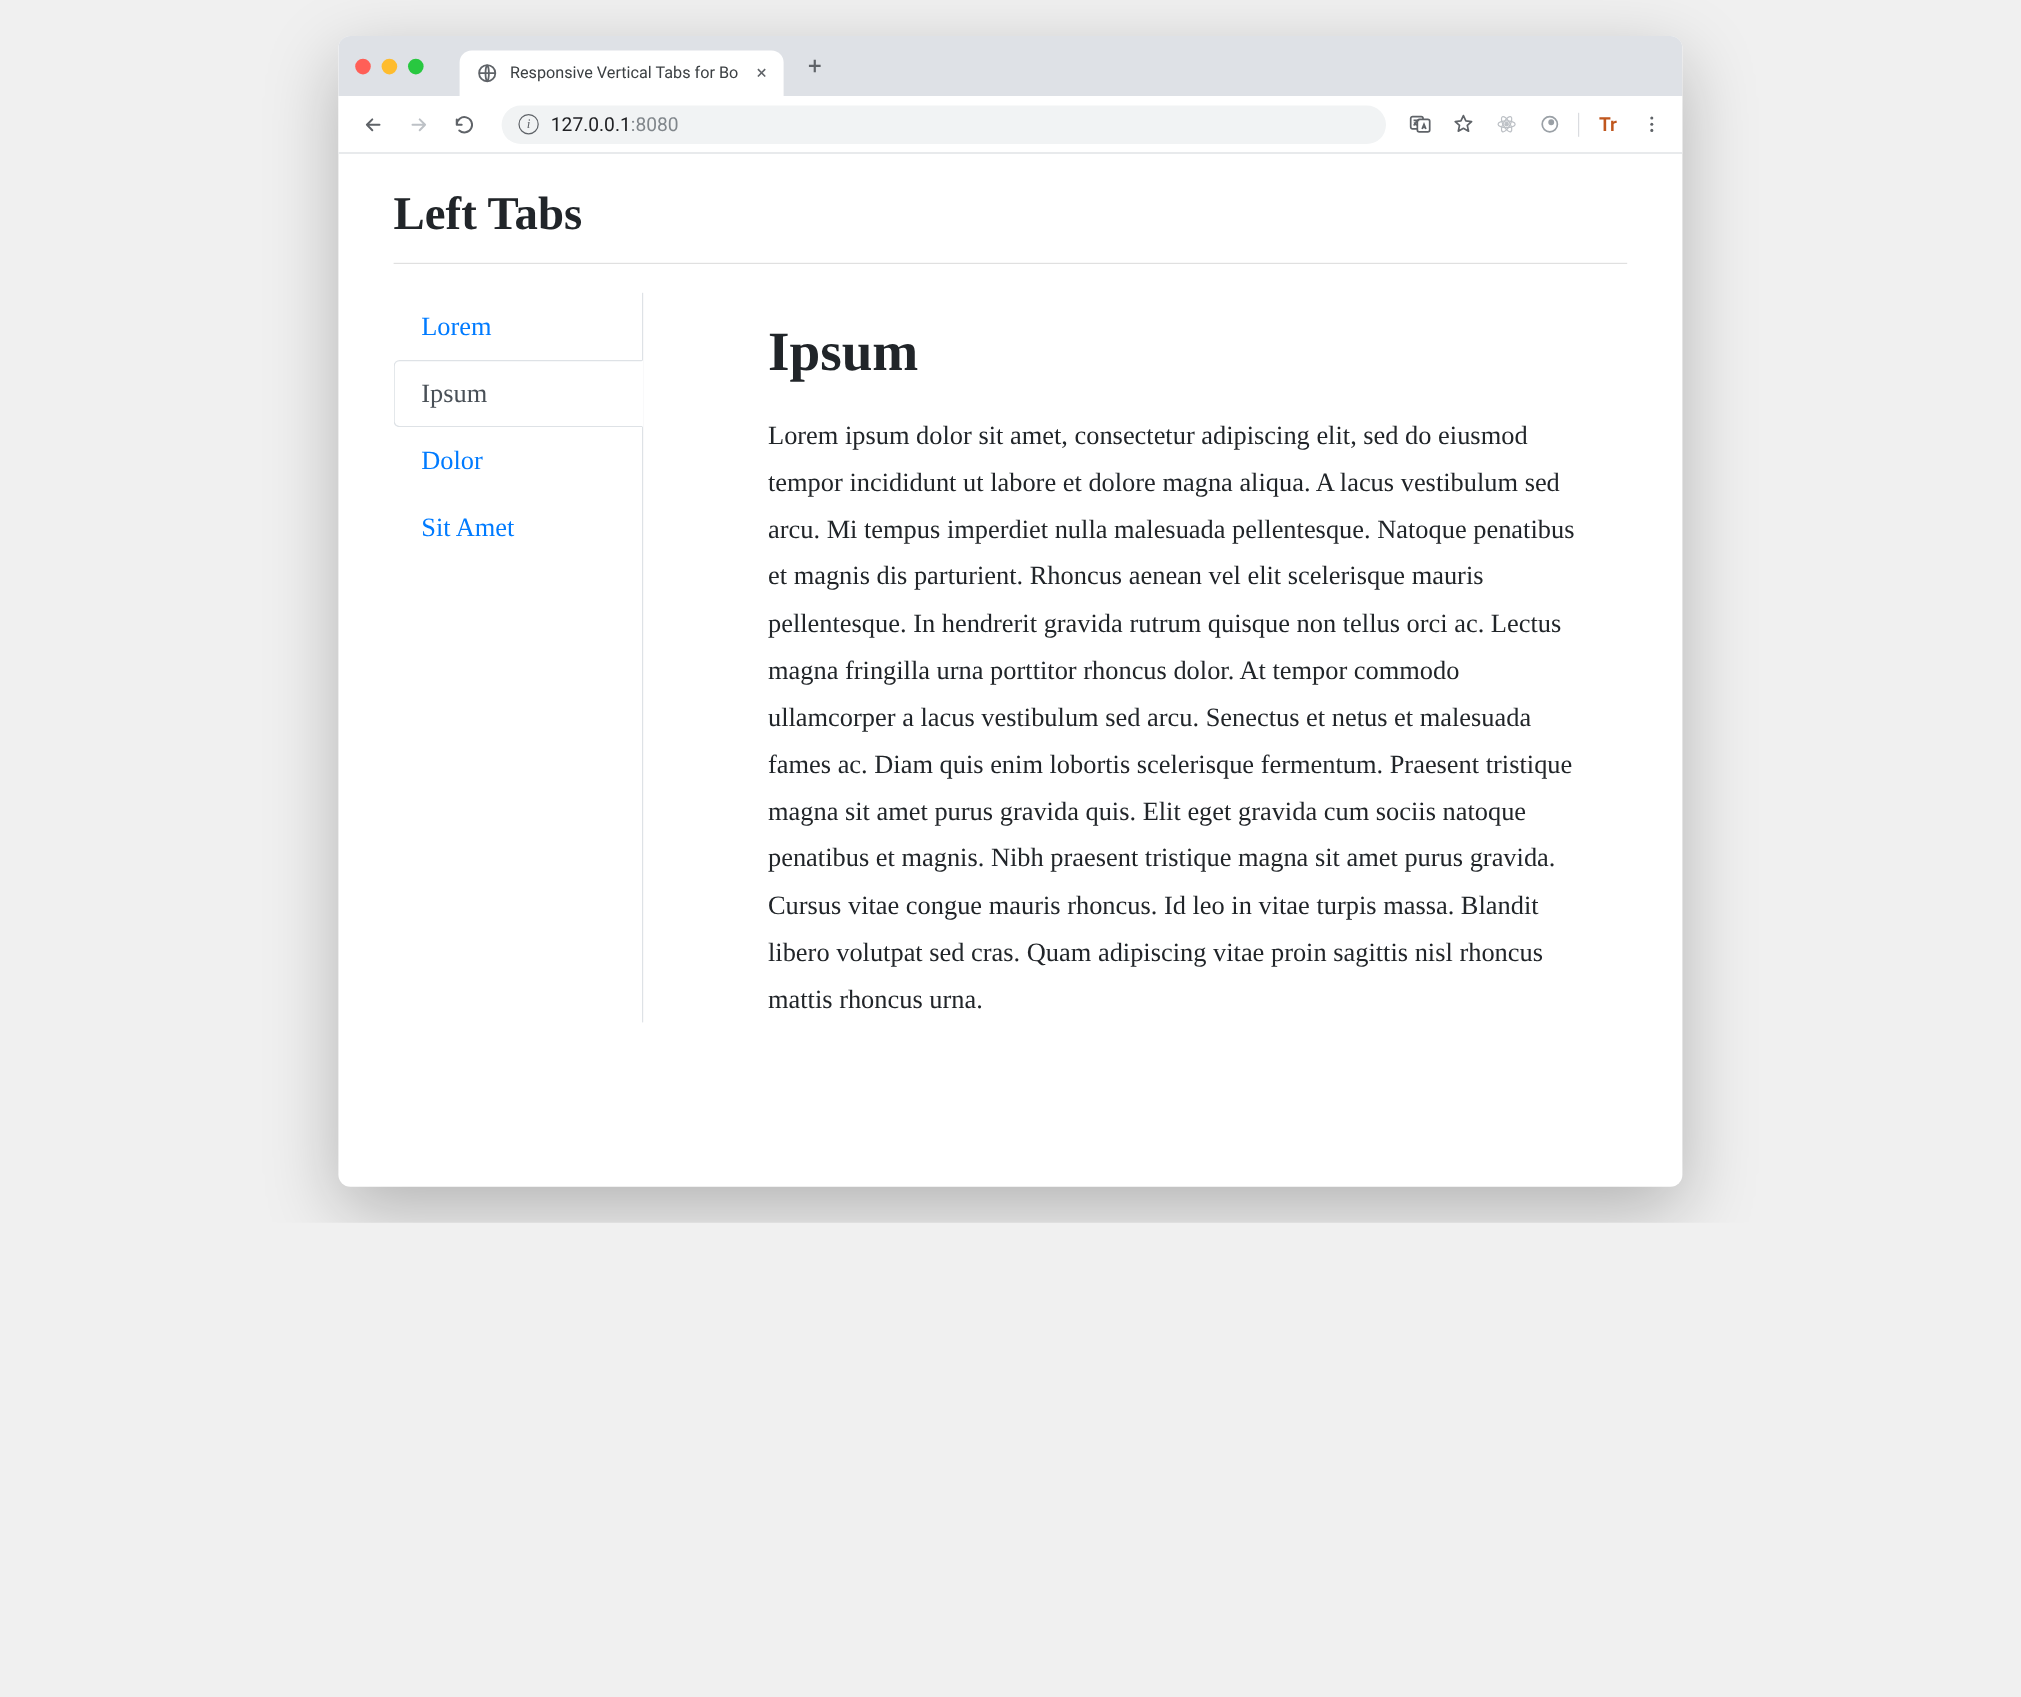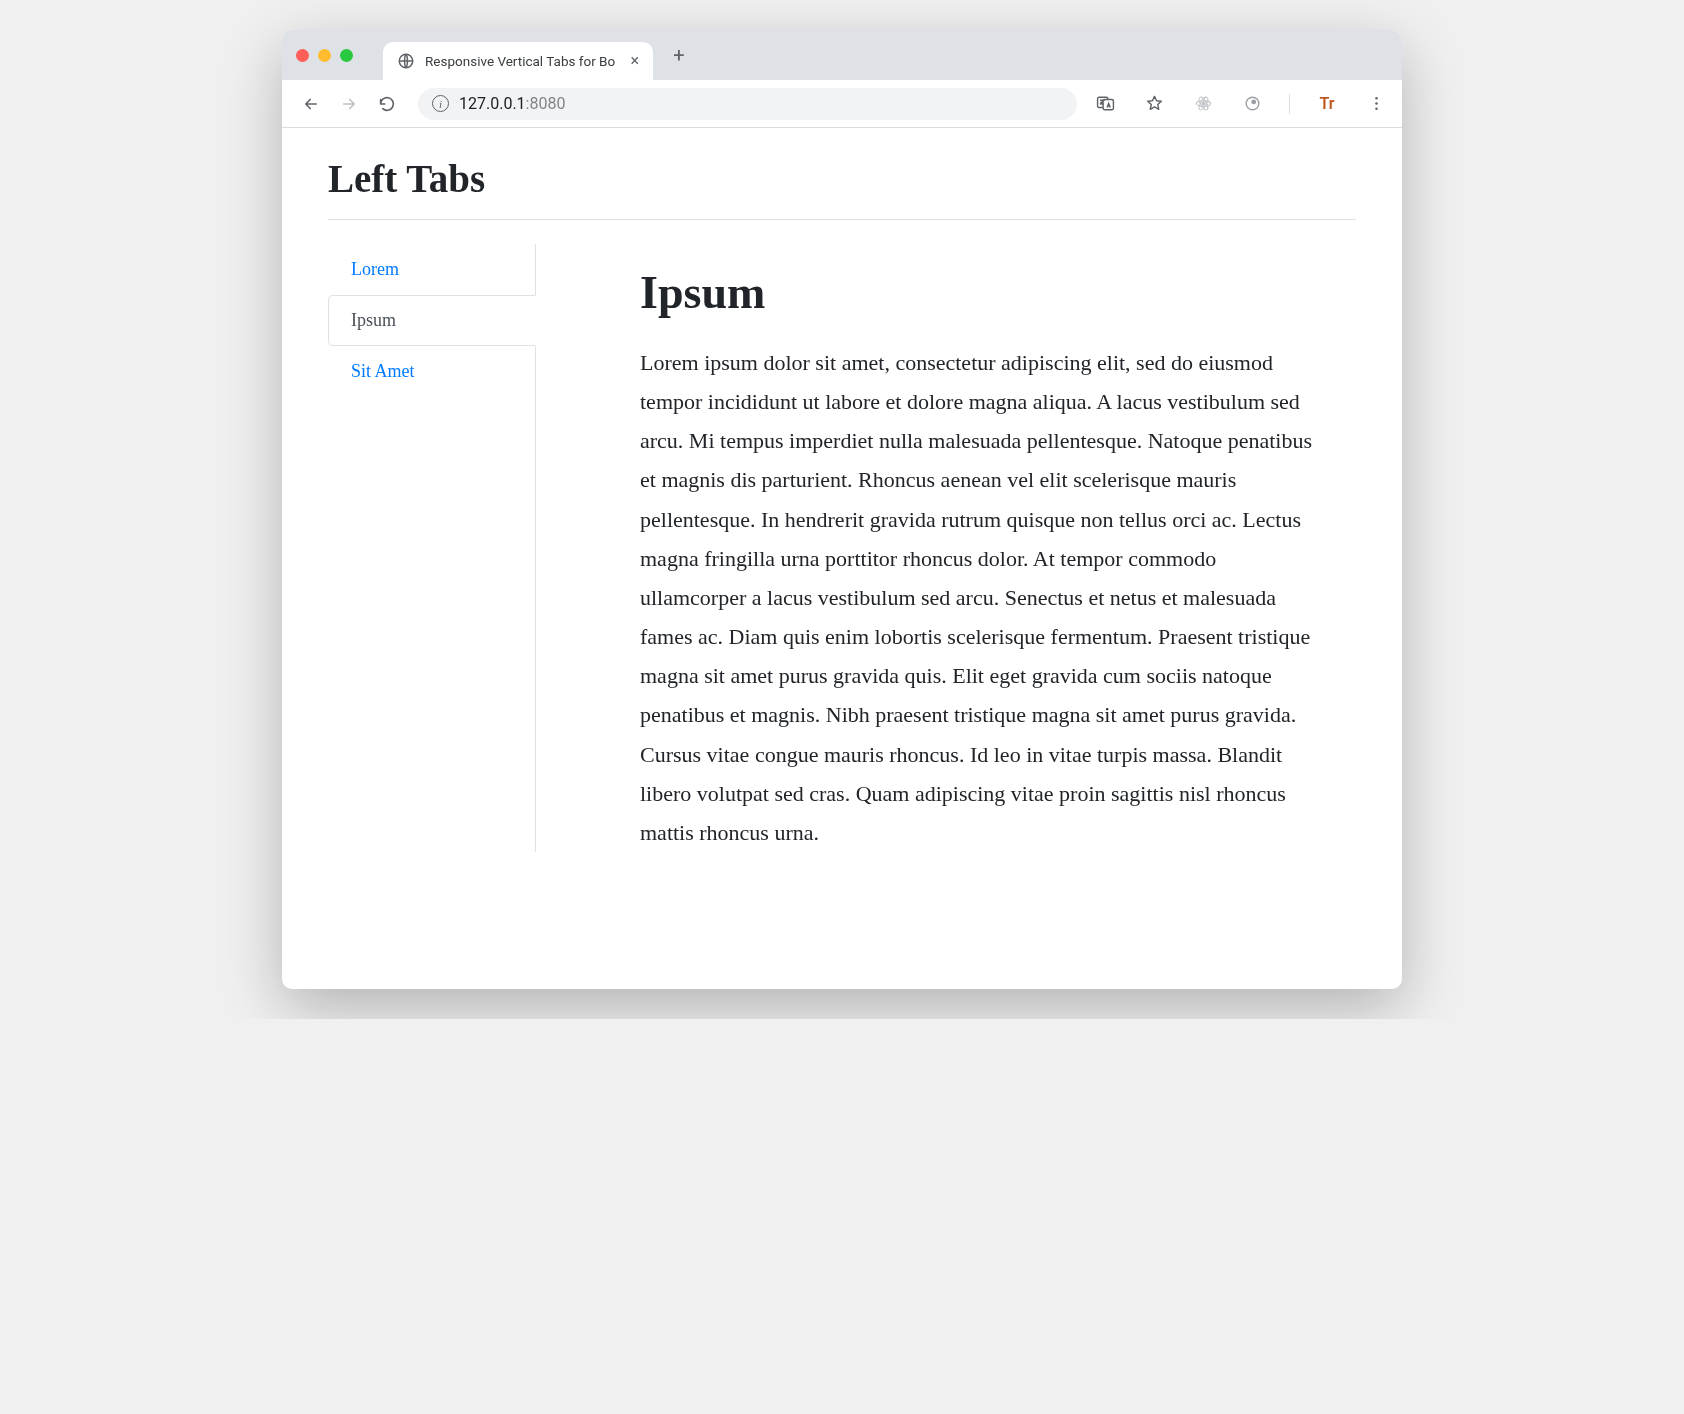--- a/index.html
+++ b/index.html
@@ -128,21 +128,21 @@
       font-size: 11px;
       color: #5f6368;
       font-family: Georgia, serif;
       font-style: italic;
     }
     .url-text { font-size: 16px; color: #202124; }
     .url-port { color: #80868b; margin-top: 20px; }
     .toolbar-right {
       display: flex;
       align-items: center;
-      gap: 21px;
+      gap: 8px;
     }
     .ext-icon {
       width: 28px;
       height: 28px;
       display: flex;
       align-items: center;
       justify-content: center;
       color: #5f6368;
       cursor: pointer;
     }
@@ -178,21 +178,21 @@
     .tabs-layout {
       display: flex;
     }
     .tabs-nav {
       width: 208px;
       flex-shrink: 0;
       border-right: 1px solid #dee2e6;
     }
     .tab-item {
       padding: 14px 22px;
-      font-size: 18px;
+      font-size: 22px;
       color: #007bff;
       cursor: pointer;
       border: 1px solid transparent;
       margin-right: -1px;
     }
     .tab-item.active {
       color: #495057;
       background: #fff;
       border: 1px solid #dee2e6;
       border-right-color: #fff;
@@ -301,20 +301,21 @@
     </div>
   </div>
 
   <div class="page-content">
     <h1 class="page-heading">Left Tabs</h1>
     <hr class="heading-rule">
     <div class="tabs-layout">
       <div class="tabs-nav">
         <div class="tab-item">Lorem</div>
         <div class="tab-item active">Ipsum</div>
+        <div class="tab-item">Dolor</div>
         <div class="tab-item">Sit Amet</div>
       </div>
       <div class="tab-content">
         <h2 class="content-heading">Ipsum</h2>
         <p class="content-body">Lorem ipsum dolor sit amet, consectetur adipiscing elit, sed do eiusmod tempor incididunt ut labore et dolore magna aliqua. A lacus vestibulum sed arcu. Mi tempus imperdiet nulla malesuada pellentesque. Natoque penatibus et magnis dis parturient. Rhoncus aenean vel elit scelerisque mauris pellentesque. In hendrerit gravida rutrum quisque non tellus orci ac. Lectus magna fringilla urna porttitor rhoncus dolor. At tempor commodo ullamcorper a lacus vestibulum sed arcu. Senectus et netus et malesuada fames ac. Diam quis enim lobortis scelerisque fermentum. Praesent tristique magna sit amet purus gravida quis. Elit eget gravida cum sociis natoque penatibus et magnis. Nibh praesent tristique magna sit amet purus gravida. Cursus vitae congue mauris rhoncus. Id leo in vitae turpis massa. Blandit libero volutpat sed cras. Quam adipiscing vitae proin sagittis nisl rhoncus mattis rhoncus urna.</p>
       </div>
     </div>
   </div>
 
 </div>

